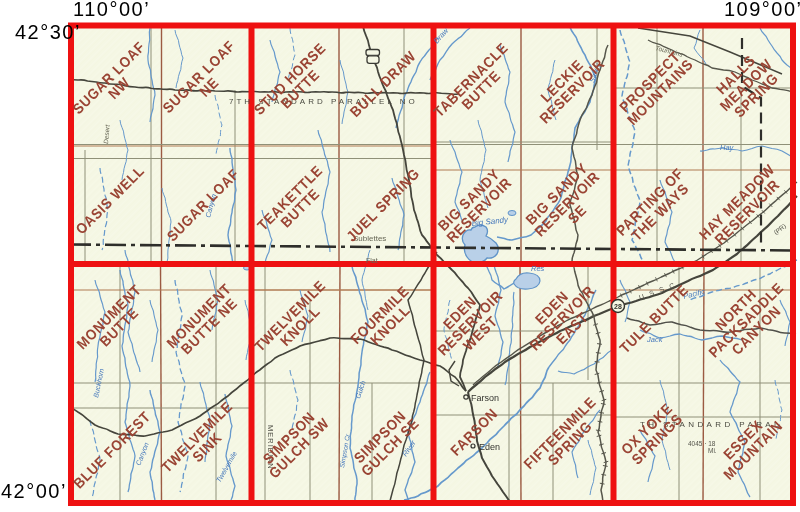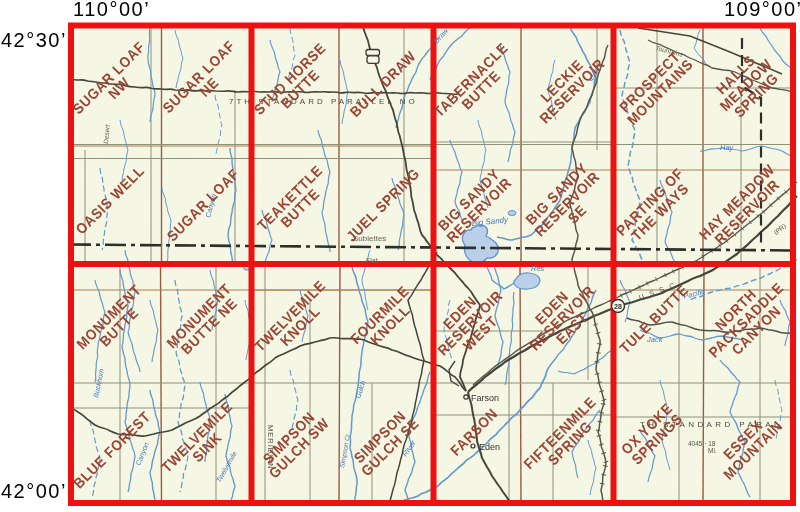--- a/index.html
+++ b/index.html
@@ -434,20 +434,20 @@
         <text x="0" y="-2.2" transform="scale(0.92,1)">OX YOKE</text>
         <text x="0" y="12.2" transform="scale(0.92,1)">SPRINGS</text>
       </g>
 
 <g transform="translate(748,445) rotate(-45)" fill="#9a4434" text-anchor="middle" style="font-weight:bold;font-size:14.6px;letter-spacing:0.7px">
         <text x="0" y="-2.2" transform="scale(0.92,1)">ESSEX</text>
         <text x="0" y="12.2" transform="scale(0.92,1)">MOUNTAIN</text>
       </g>
 </svg>
 
-<div class="coord" style="left:1px;top:21px;margin-top:8px;">42°30’</div>
+<div class="coord" style="left:15px;top:21px;">42°30’</div>
 
 <div class="coord" style="left:73px;top:-2px;">110°00’</div>
 
 <div class="coord" style="left:724px;top:-2px;">109°00’</div>
 
 <div class="coord" style="left:1px;top:480px;">42°00’</div>
 </div>
 
 </body></html>

